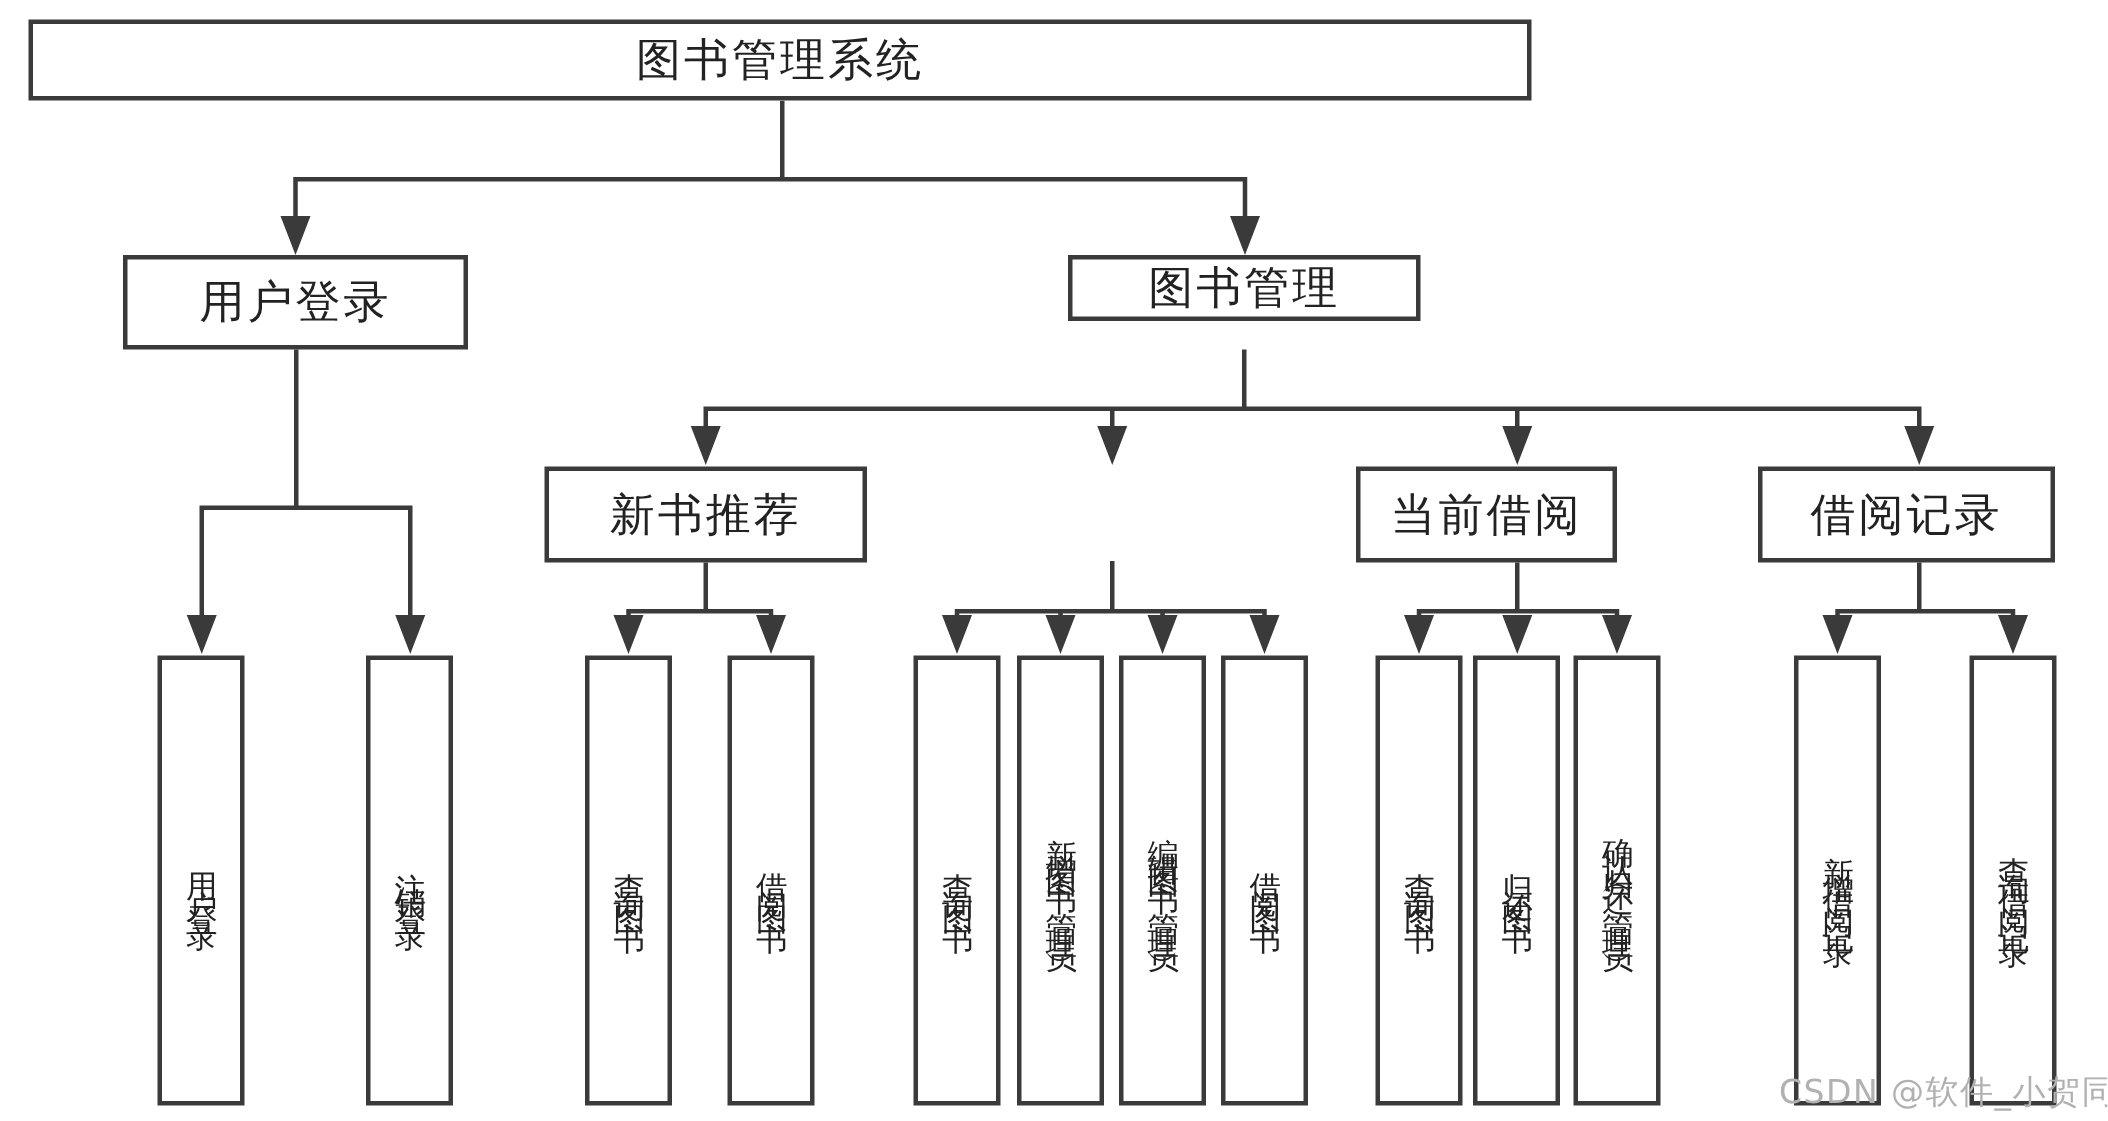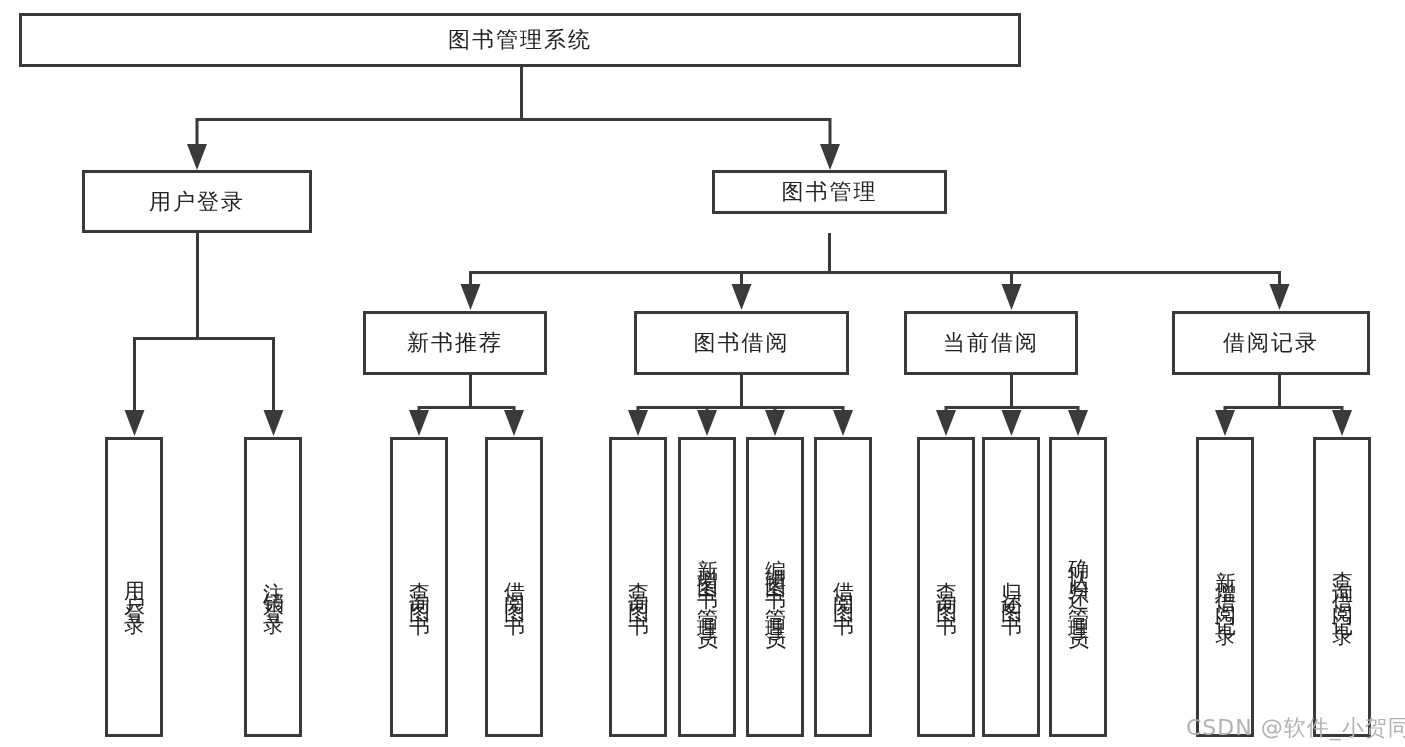--- a/index.html
+++ b/index.html
@@ -7,21 +7,21 @@
     position:relative;width:1405px;height:747px;background:#ffffff;overflow:hidden;
     font-family:"DejaVu Sans","Liberation Sans",sans-serif;color:#222;
   }
   .stage svg{position:absolute;left:0;top:0;z-index:1;}
   .node{
     position:absolute;box-sizing:border-box;background:#ffffff;
     border:3px solid #3a3a3a;display:flex;align-items:center;justify-content:center;
     z-index:2;
   }
   .hbox span{
-    font-size:22px;letter-spacing:2px;color:#222;white-space:nowrap;
+    font-size:30px;letter-spacing:2px;color:#222;white-space:nowrap;
   }
   .vbox span{
     writing-mode:vertical-rl;text-orientation:mixed;
     font-size:21px;letter-spacing:11px;color:#222;line-height:1;
   }
   .vbox.vtight span{letter-spacing:10px;}
   .watermark{
     position:absolute;left:1186px;top:713px;z-index:3;
     font-size:22px;color:#b1b1b1;letter-spacing:1px;white-space:nowrap;
   }
@@ -91,25 +91,22 @@
     <span>图书管理系统</span>
   </div>
 
   <div class="node hbox" style="left:82px;top:170px;width:230px;height:63px">
     <span>用户登录</span>
   </div>
   <div class="node hbox" style="left:712px;top:170px;width:235px;height:44px">
     <span>图书管理</span>
   </div>
 
-  <div class="node hbox" style="left:363px;top:311px;width:184px;height:64px">
+  <div class="node hbox" style="left:363px;top:311px;width:215px;height:64px">
     <span>新书推荐</span>
-  </div>
-  <div class="node hbox" style="left:634px;top:311px;width:215px;height:64px">
-    <span>图书借阅</span>
   </div>
   <div class="node hbox" style="left:904px;top:311px;width:174px;height:64px">
     <span>当前借阅</span>
   </div>
   <div class="node hbox" style="left:1172px;top:311px;width:198px;height:64px">
     <span>借阅记录</span>
   </div>
 
   <div class="node vbox" style="left:105px;top:437px;width:58px;height:300px">
     <span>用户登录</span>

